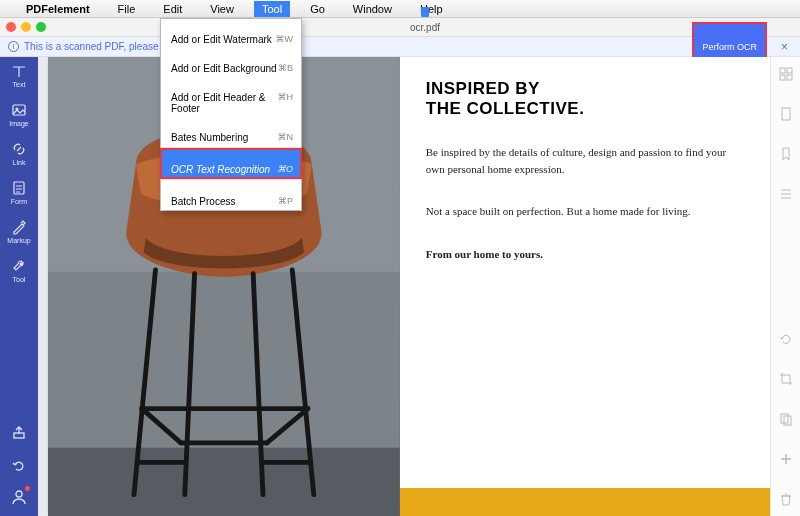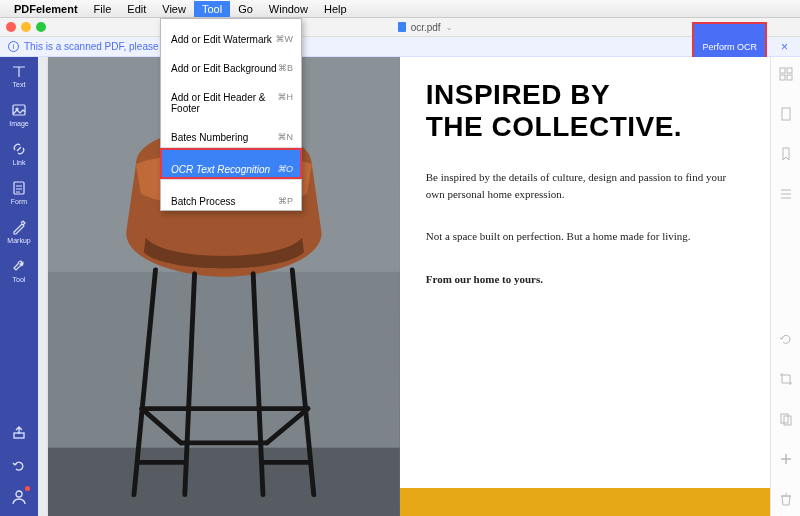--- a/index.html
+++ b/index.html
@@ -1,28 +1,28 @@
 <!DOCTYPE html>
 <html><head>
 <meta charset="utf-8">
 <style>
 * { box-sizing: border-box; margin: 0; padding: 0; }
 body { width: 800px; height: 516px; font-family: -apple-system, Helvetica, Arial, sans-serif; font-size: 11px; background: #f5f5f5; overflow: hidden; position: relative; }
 
-.menubar { height: 18px; background: linear-gradient(#f9f9f9,#e8e8e8); display: flex; align-items: center; padding-left: 8px; gap: 0; border-bottom: 1px solid #ccc; }
+.menubar { height: 18px; background: linear-gradient(#f9f9f9,#e8e8e8); display: flex; align-items: center; padding-left: 8px; gap: 12px; border-bottom: 1px solid #ccc; }
 .menubar .apple { font-size: 12px; margin-right: 6px; }
 .menubar .app-name { font-weight: 600; margin-right: 8px; }
 .menubar .mi { padding: 2px 8px; cursor: default; }
 .menubar .mi.open { background: #3b82f6; color: #fff; }
 
 .titlebar { height: 19px; background: #f3f3f3; display: flex; align-items: center; padding: 0 6px; border-bottom: 1px solid #ddd; }
 .traffic { display: flex; gap: 5px; margin-right: 10px; }
 .tl { width: 10px; height: 10px; border-radius: 50%; }
 .tl.r { background: #ff5f56; } .tl.y { background: #ffbd2e; } .tl.g { background: #27c93f; }
-.titlebar .doc { margin-left: auto; margin-right: auto; display: flex; align-items: center; gap: 5px; color: #555; font-size: 10px; }
+.titlebar .doc { margin-left: auto; margin-right: auto; display: flex; align-items: center; gap: 5px; color: #555; font-size: 10px; flex-direction: column; }
 .titlebar .doc .pdf-ico { width: 8px; height: 10px; background: #3b82f6; border-radius: 1px; }
 .titlebar .chev { font-size: 8px; color: #999; }
 
 .ocr-bar { height: 20px; background: #eef2ff; display: flex; align-items: center; padding: 0 8px; font-size: 10px; color: #4a6ef5; border-bottom: 1px solid #d8dfff; position: relative; }
 .ocr-bar .info-ico { width: 11px; height: 11px; border: 1px solid #4a6ef5; border-radius: 50%; margin-right: 5px; font-size: 8px; line-height: 9px; text-align: center; }
 .ocr-btn { margin-left: auto; background: #4a6ef5; color: #fff; padding: 18px 8px; font-size: 9px; border: 2px solid #e63946; cursor: pointer; }
 .ocr-x { margin-left: 10px; color: #4a6ef5; cursor: pointer; font-size: 12px; padding: 0 4px; }
 
 .main { display: flex; height: calc(516px - 18px - 19px - 20px); }
 
@@ -30,21 +30,21 @@
 .leftbar .li { display: flex; flex-direction: column; align-items: center; gap: 2px; font-size: 7px; cursor: pointer; }
 .leftbar .li svg, .leftbar .li .ico { width: 16px; height: 16px; }
 .leftbar .spacer { flex: 1; }
 .leftbar .bot { width: 18px; height: 18px; display: flex; align-items: center; justify-content: center; position: relative; }
 .leftbar .dot { position: absolute; top: -2px; right: -2px; width: 5px; height: 5px; background: #ff4d4d; border-radius: 50%; }
 
 .content { flex: 1; background: #e9ecef; position: relative; overflow: hidden; }
 .page { position: absolute; top: 0; left: 10px; right: 0px; height: 100%; background: #fff; box-shadow: 0 0 3px rgba(0,0,0,.1); display: flex; }
 .page .photo { flex: 1.05; background: linear-gradient(180deg,#8a9196 0%,#6f767b 55%,#565c61 100%); position: relative; overflow: hidden; }
 .page .text-col { flex: 0.95; padding: 22px 26px 0 26px; position: relative; }
-.page h1 { font-family: "Helvetica Neue", Arial, sans-serif; font-weight: 800; font-size: 28px; line-height: 1.15; letter-spacing: .5px; }
+.page h1 { font-family: "Helvetica Neue", Arial, sans-serif; font-weight: 800; font-size: 17px; line-height: 1.15; letter-spacing: .5px; }
 .page p { font-family: Georgia, serif; font-size: 11px; line-height: 1.5; margin-top: 26px; color: #222; }
 .page p.first { margin-top: 18px; }
 .page p.bold { font-weight: 700; }
 .page .gold { position: absolute; left: 0; right: 0; bottom: 0; height: 28px; background: #e6a817; }
 
 
 .chair-svg { position: absolute; inset: 0; width: 100%; height: 100%; }
 
 .rightbar { width: 30px; background: #fcfcfc; border-left: 1px solid #e5e5e5; display: flex; flex-direction: column; align-items: center; padding-top: 10px; gap: 26px; color: #b8b8b8; }
 .rightbar .ri { width: 14px; height: 14px; cursor: pointer; display: flex; align-items: center; justify-content: center; }

